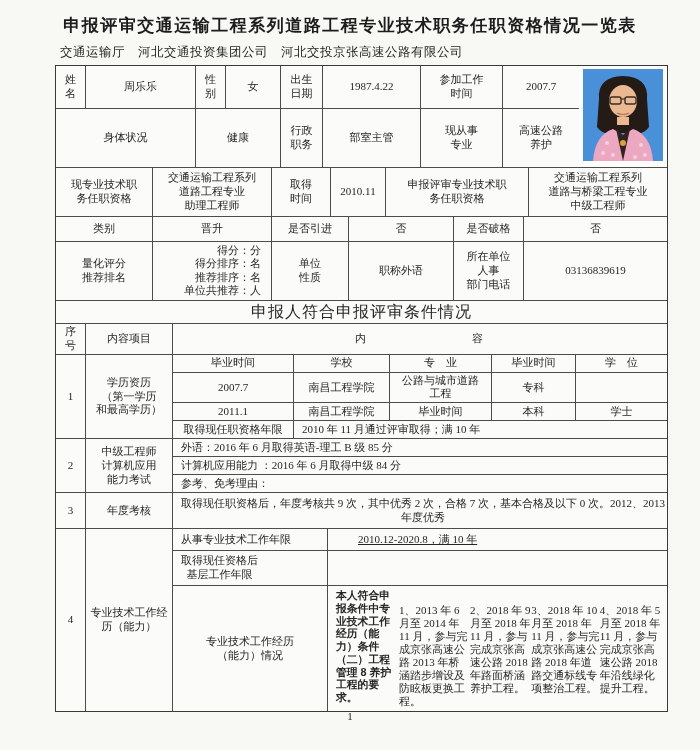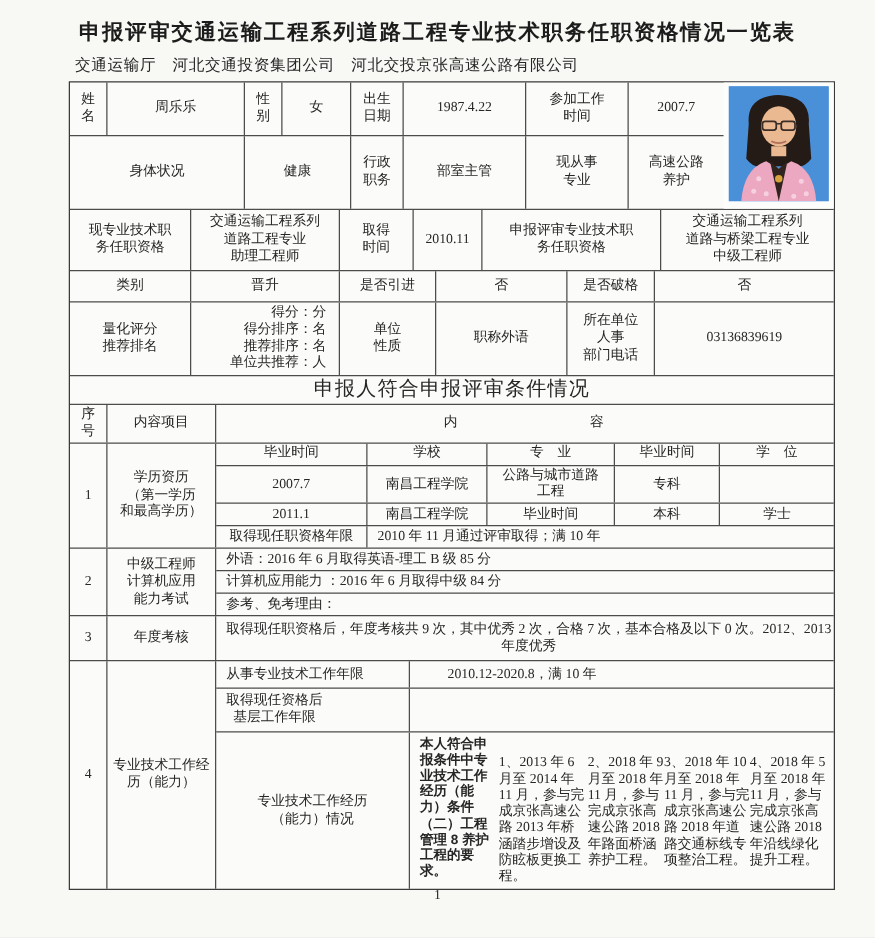--- a/index.html
+++ b/index.html
@@ -50,21 +50,21 @@
   .photo-frame{width:80px;height:92px;background:#4a90d8;overflow:hidden;}
   .banner{justify-content:center;font-size:16px;letter-spacing:1px;}
   .score-box{
     flex-direction:column;align-items:flex-end;justify-content:center;
     padding:2px 10px 2px 12px;text-align:left;
   }
   .score-line{display:flex;justify-content:space-between;line-height:1.22;}
   .sub{display:flex;flex-direction:column;flex:1 1 auto;min-width:0;}
   .sr{display:flex;flex:1 1 auto;}
   .leftpad{justify-content:flex-start;text-align:center;padding-left:8px;}
-  .valpad{justify-content:flex-start;text-align:center;padding-left:30px;}
+  .valpad{justify-content:flex-start;text-align:center;padding-left:30px;text-decoration:underline;}
   .exp-content{
     flex-direction:row;align-items:stretch;justify-content:flex-start;
     text-align:left;padding:3px 6px 3px 8px;font-size:11px;line-height:1.18;
   }
   .exp-intro{font-weight:bold;font-family:"Liberation Sans","DejaVu Sans",sans-serif;font-size:10.8px;}
   .exp-item{margin-top:15px;}
   .pageno{position:absolute;left:0;right:0;bottom:28px;text-align:center;font-size:11px;}
   .hdr-spread{letter-spacing:2px;}
 </style>
 </head>

